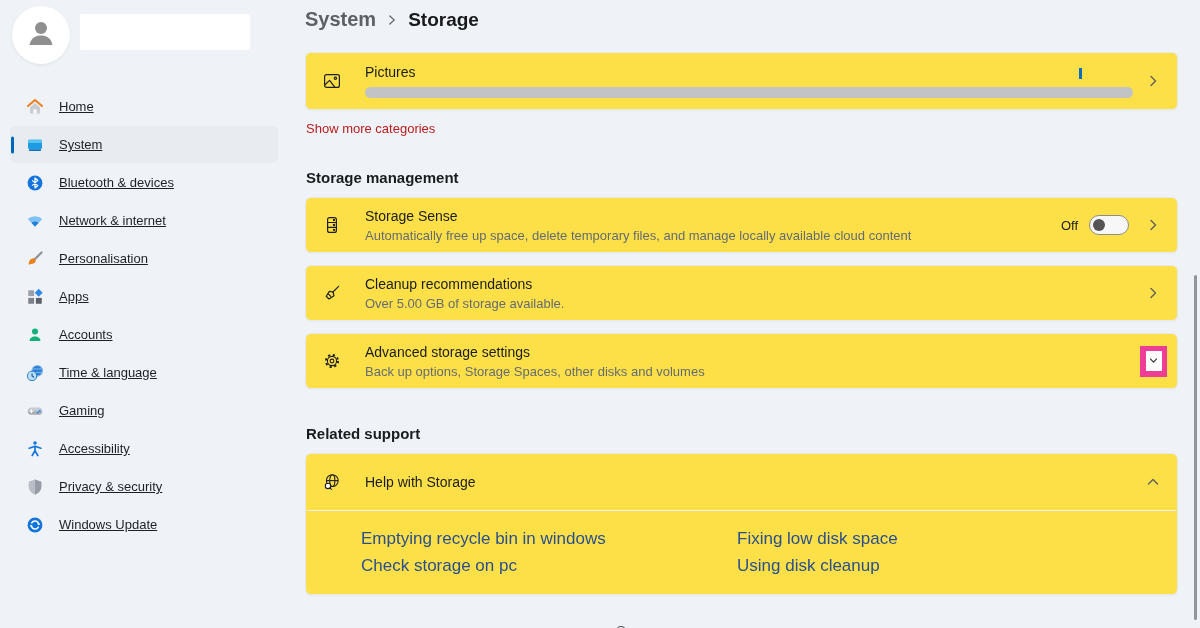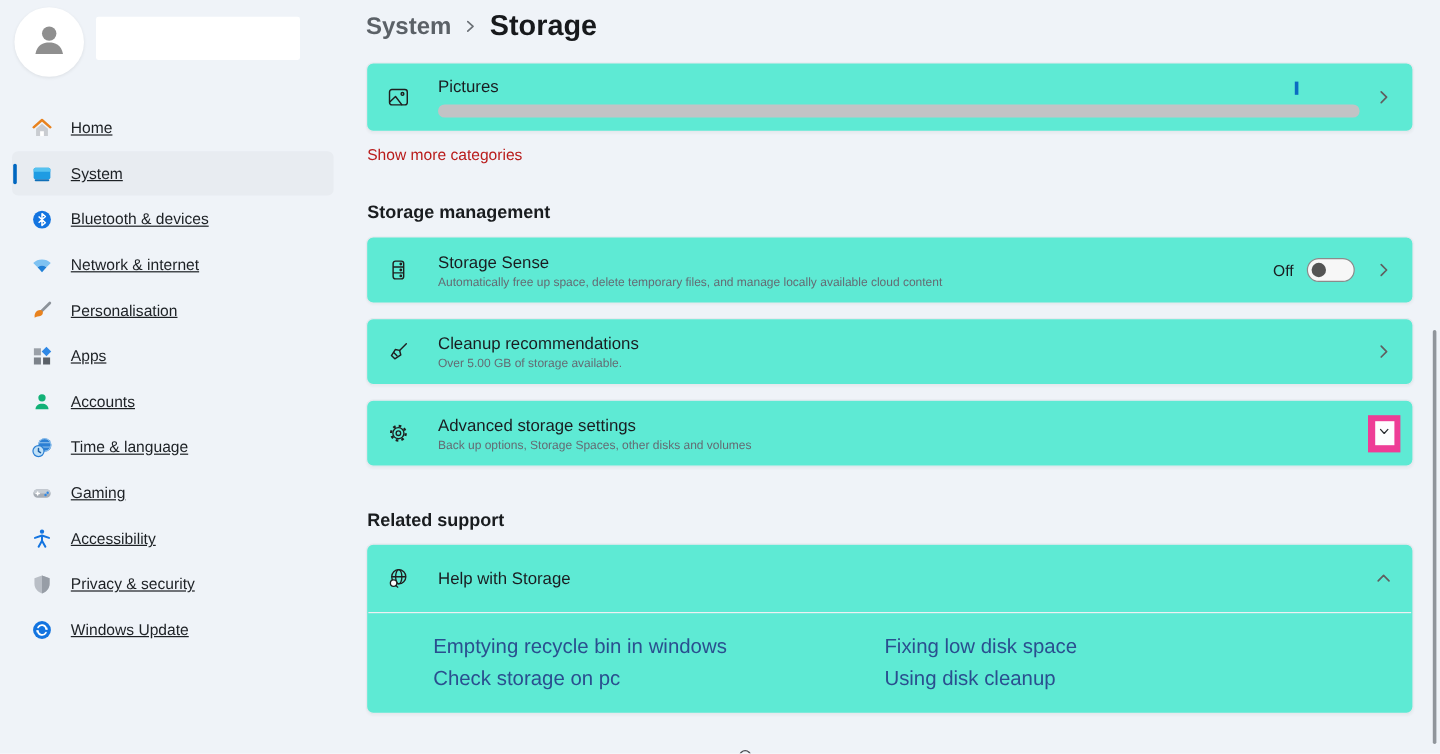--- a/index.html
+++ b/index.html
@@ -19,31 +19,31 @@
   .sel-bar { position:absolute; left:1px; top:50%; transform:translateY(-50%); width:3px; height:17px;
              background:#0067c0; border-radius:2px; }
   .nav-icon { width:18px; height:18px; margin-right:15px; flex:0 0 auto; display:flex; }
   .nav-icon svg { width:18px; height:18px; }
   .nav-label { font-size:13px; color:#1d2125;text-decoration:underline; }
 
   
   .content { position:absolute; left:305px; top:0; right:0; bottom:0; }
   .breadcrumb { position:absolute; left:0; top:8px; display:flex; align-items:center; gap:9px; }
   .crumb.parent { font-size:20px; font-weight:600; color:#5b6167; cursor:pointer; }
-  .crumb.current { font-size:24px; font-weight:700; color:#17191c; }
+  .crumb.current { font-size:19px; font-weight:700; color:#17191c; }
   .bc-sep svg { width:14px; height:14px; display:block; }
 
-  .card { position:absolute; left:0; width:873px; background:#5eead4; border:1px solid #e6e9ee;
+  .card { position:absolute; left:0; width:873px; background:#fde047; border:1px solid #e6e9ee;
           border-radius:6px; box-shadow:0 1px 2px rgba(0,0,0,.03); display:flex; align-items:center;
           padding:0 16px; cursor:pointer; }
   .row-icon { width:20px; height:20px; margin-right:23px; flex:0 0 auto; display:flex; }
   .row-icon svg { width:20px; height:20px; }
   .row-main { flex:1; min-width:0; }
   .row-title { font-size:14px; color:#1a1d21; }
-  .row-sub { font-size:10px; color:#646b73; margin-top:4px; }
+  .row-sub { font-size:13px; color:#646b73; margin-top:4px; }
   .chev { width:16px; height:16px; flex:0 0 auto; display:flex; }
   .chev svg { width:16px; height:16px; }
 
   
   .pictures-card { top:52px; height:58px; }
   .bar { height:11px; background:#c2c3c5; border-radius:6px; margin-top:7px; margin-right:12px; }
   .usage-tick { position:absolute; top:15px; right:95px; width:3px; height:11px; background:#0a6cc2; }
 
   .show-more { position:absolute; left:1px; top:121px; font-size:13px; color:#b91c1c; cursor:pointer; }
   .section-heading { position:absolute; left:1px; font-size:15px; font-weight:700; color:#191c1f; }

